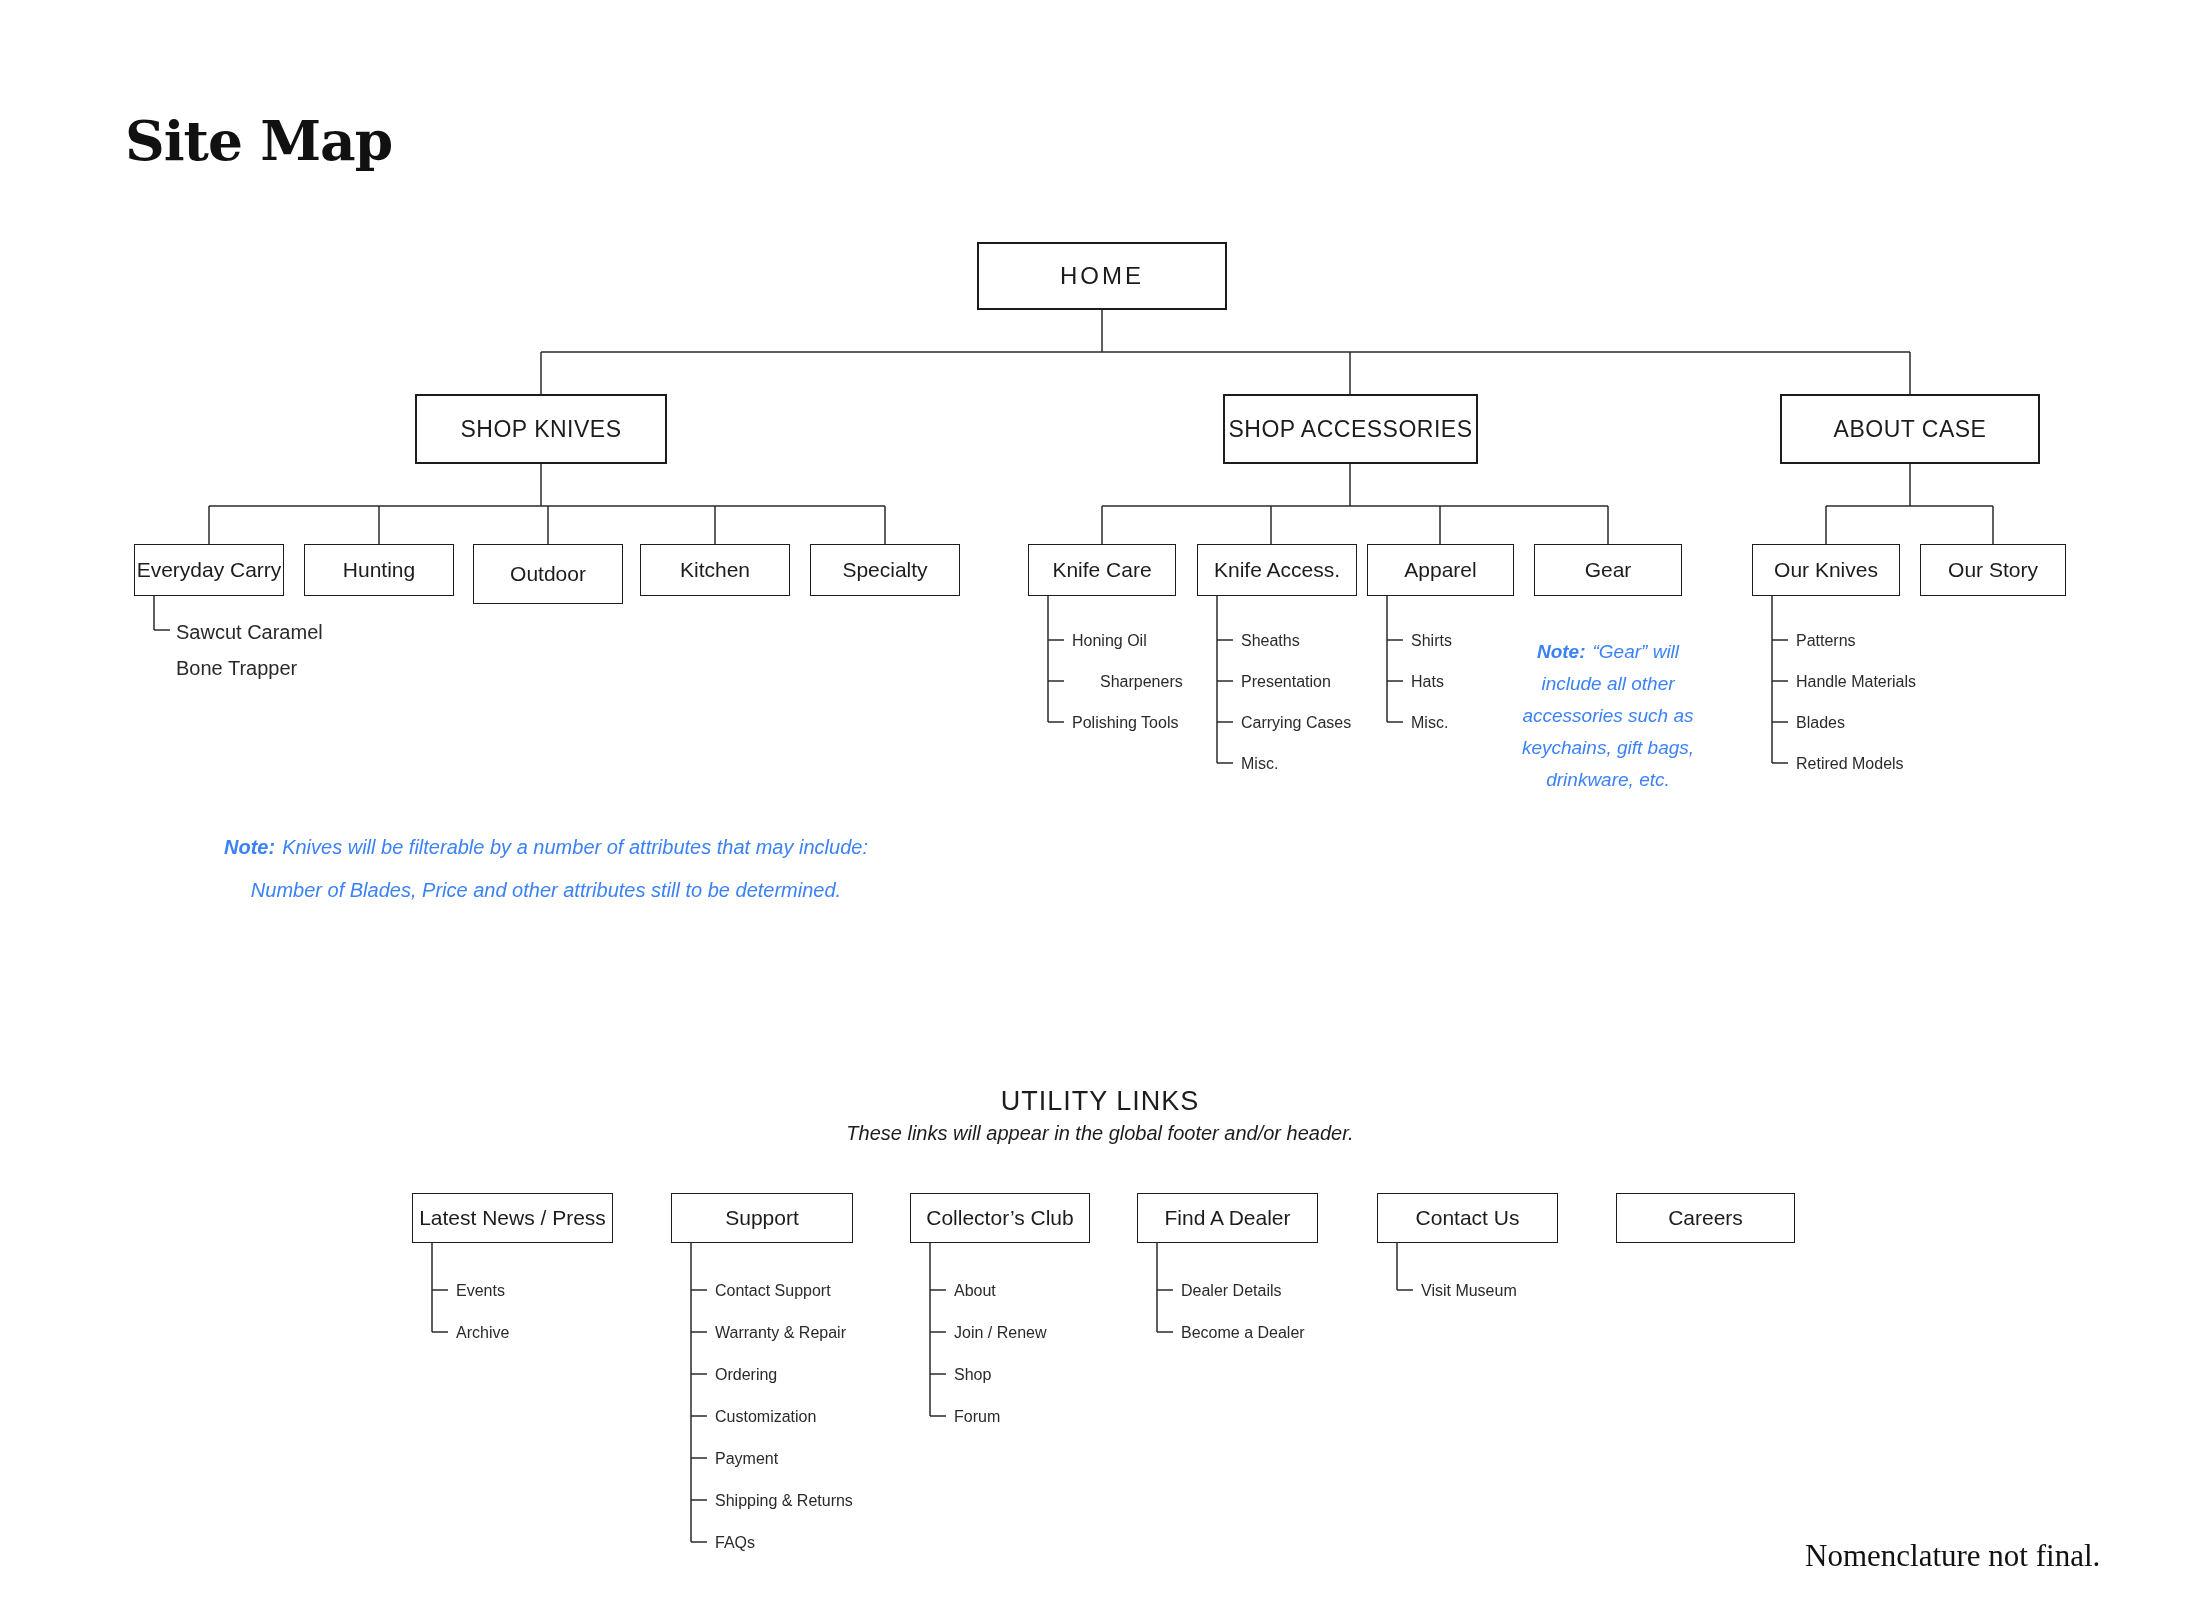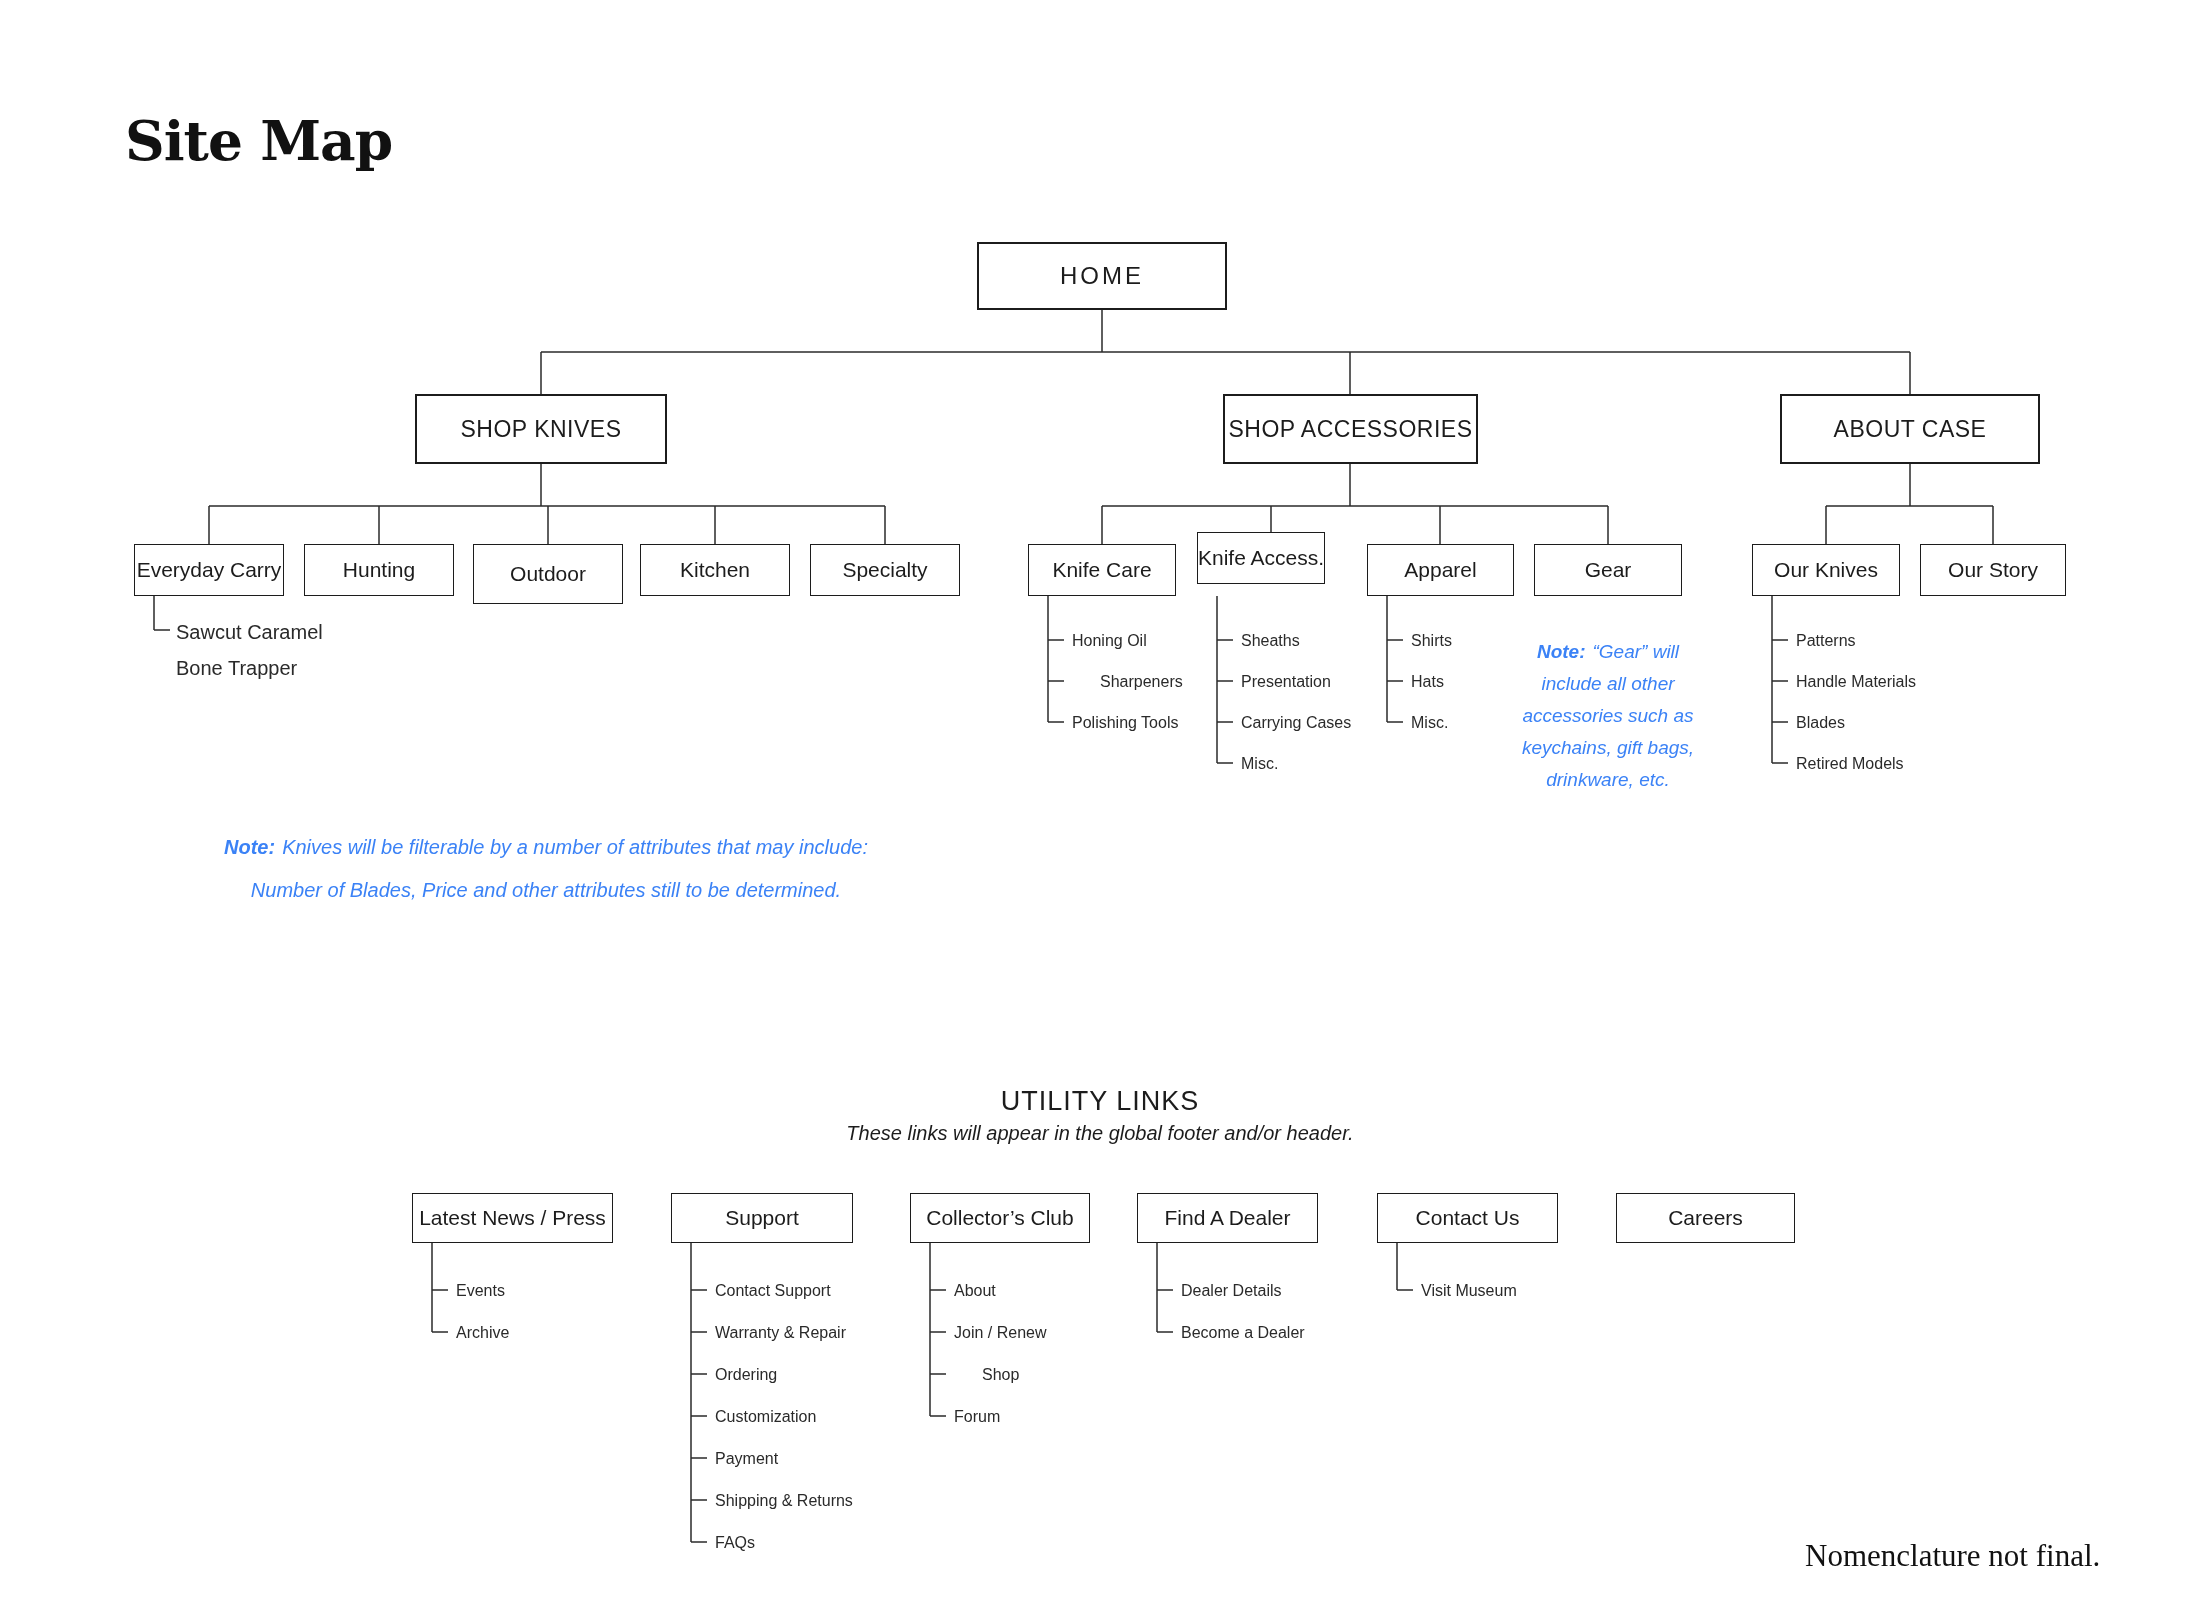--- a/index.html
+++ b/index.html
@@ -154,21 +154,21 @@
   <div class="box lvl3" style="left:473px;top:544px;width:150px;height:60px;">Outdoor</div>
   <div class="box lvl3" style="left:640px;top:544px;width:150px;height:52px;">Kitchen</div>
   <div class="box lvl3" style="left:810px;top:544px;width:150px;height:52px;">Specialty</div>
 
   <div class="leaf-block" style="left:176px;top:614px;">
     <div>Sawcut Caramel</div>
     <div>Bone Trapper</div>
   </div>
 
   <div class="box lvl3" style="left:1028px;top:544px;width:148px;height:52px;">Knife Care</div>
-  <div class="box lvl3" style="left:1197px;top:532px;width:128px;height:52px;">Knife Access.</div>
+  <div class="box lvl3" style="left:1197px;top:544px;width:160px;height:52px;">Knife Access.</div>
   <div class="box lvl3" style="left:1367px;top:544px;width:147px;height:52px;">Apparel</div>
   <div class="box lvl3" style="left:1534px;top:544px;width:148px;height:52px;">Gear</div>
 
   <div class="leaf" style="left:1072px;top:627px;">Honing Oil</div>
   <div class="leaf" style="left:1072px;top:668px;margin-left:28px;">Sharpeners</div>
   <div class="leaf" style="left:1072px;top:709px;">Polishing Tools</div>
 
   <div class="leaf" style="left:1241px;top:627px;">Sheaths</div>
   <div class="leaf" style="left:1241px;top:668px;">Presentation</div>
   <div class="leaf" style="left:1241px;top:709px;">Carrying Cases</div>
@@ -215,21 +215,21 @@
   <div class="leaf" style="left:715px;top:1277px;">Contact Support</div>
   <div class="leaf" style="left:715px;top:1319px;">Warranty &amp; Repair</div>
   <div class="leaf" style="left:715px;top:1361px;">Ordering</div>
   <div class="leaf" style="left:715px;top:1403px;">Customization</div>
   <div class="leaf" style="left:715px;top:1445px;">Payment</div>
   <div class="leaf" style="left:715px;top:1487px;">Shipping &amp; Returns</div>
   <div class="leaf" style="left:715px;top:1529px;">FAQs</div>
 
   <div class="leaf" style="left:954px;top:1277px;">About</div>
   <div class="leaf" style="left:954px;top:1319px;">Join / Renew</div>
-  <div class="leaf" style="left:954px;top:1361px;margin-left:28px;">Shop</div>
+  <div class="leaf" style="left:954px;top:1361px;">Shop</div>
   <div class="leaf" style="left:954px;top:1403px;">Forum</div>
 
   <div class="leaf" style="left:1181px;top:1277px;">Dealer Details</div>
   <div class="leaf" style="left:1181px;top:1319px;">Become a Dealer</div>
 
   <div class="leaf" style="left:1421px;top:1277px;">Visit Museum</div>
 
   <div class="footnote">Nomenclature not final.</div>
 
 </div>

